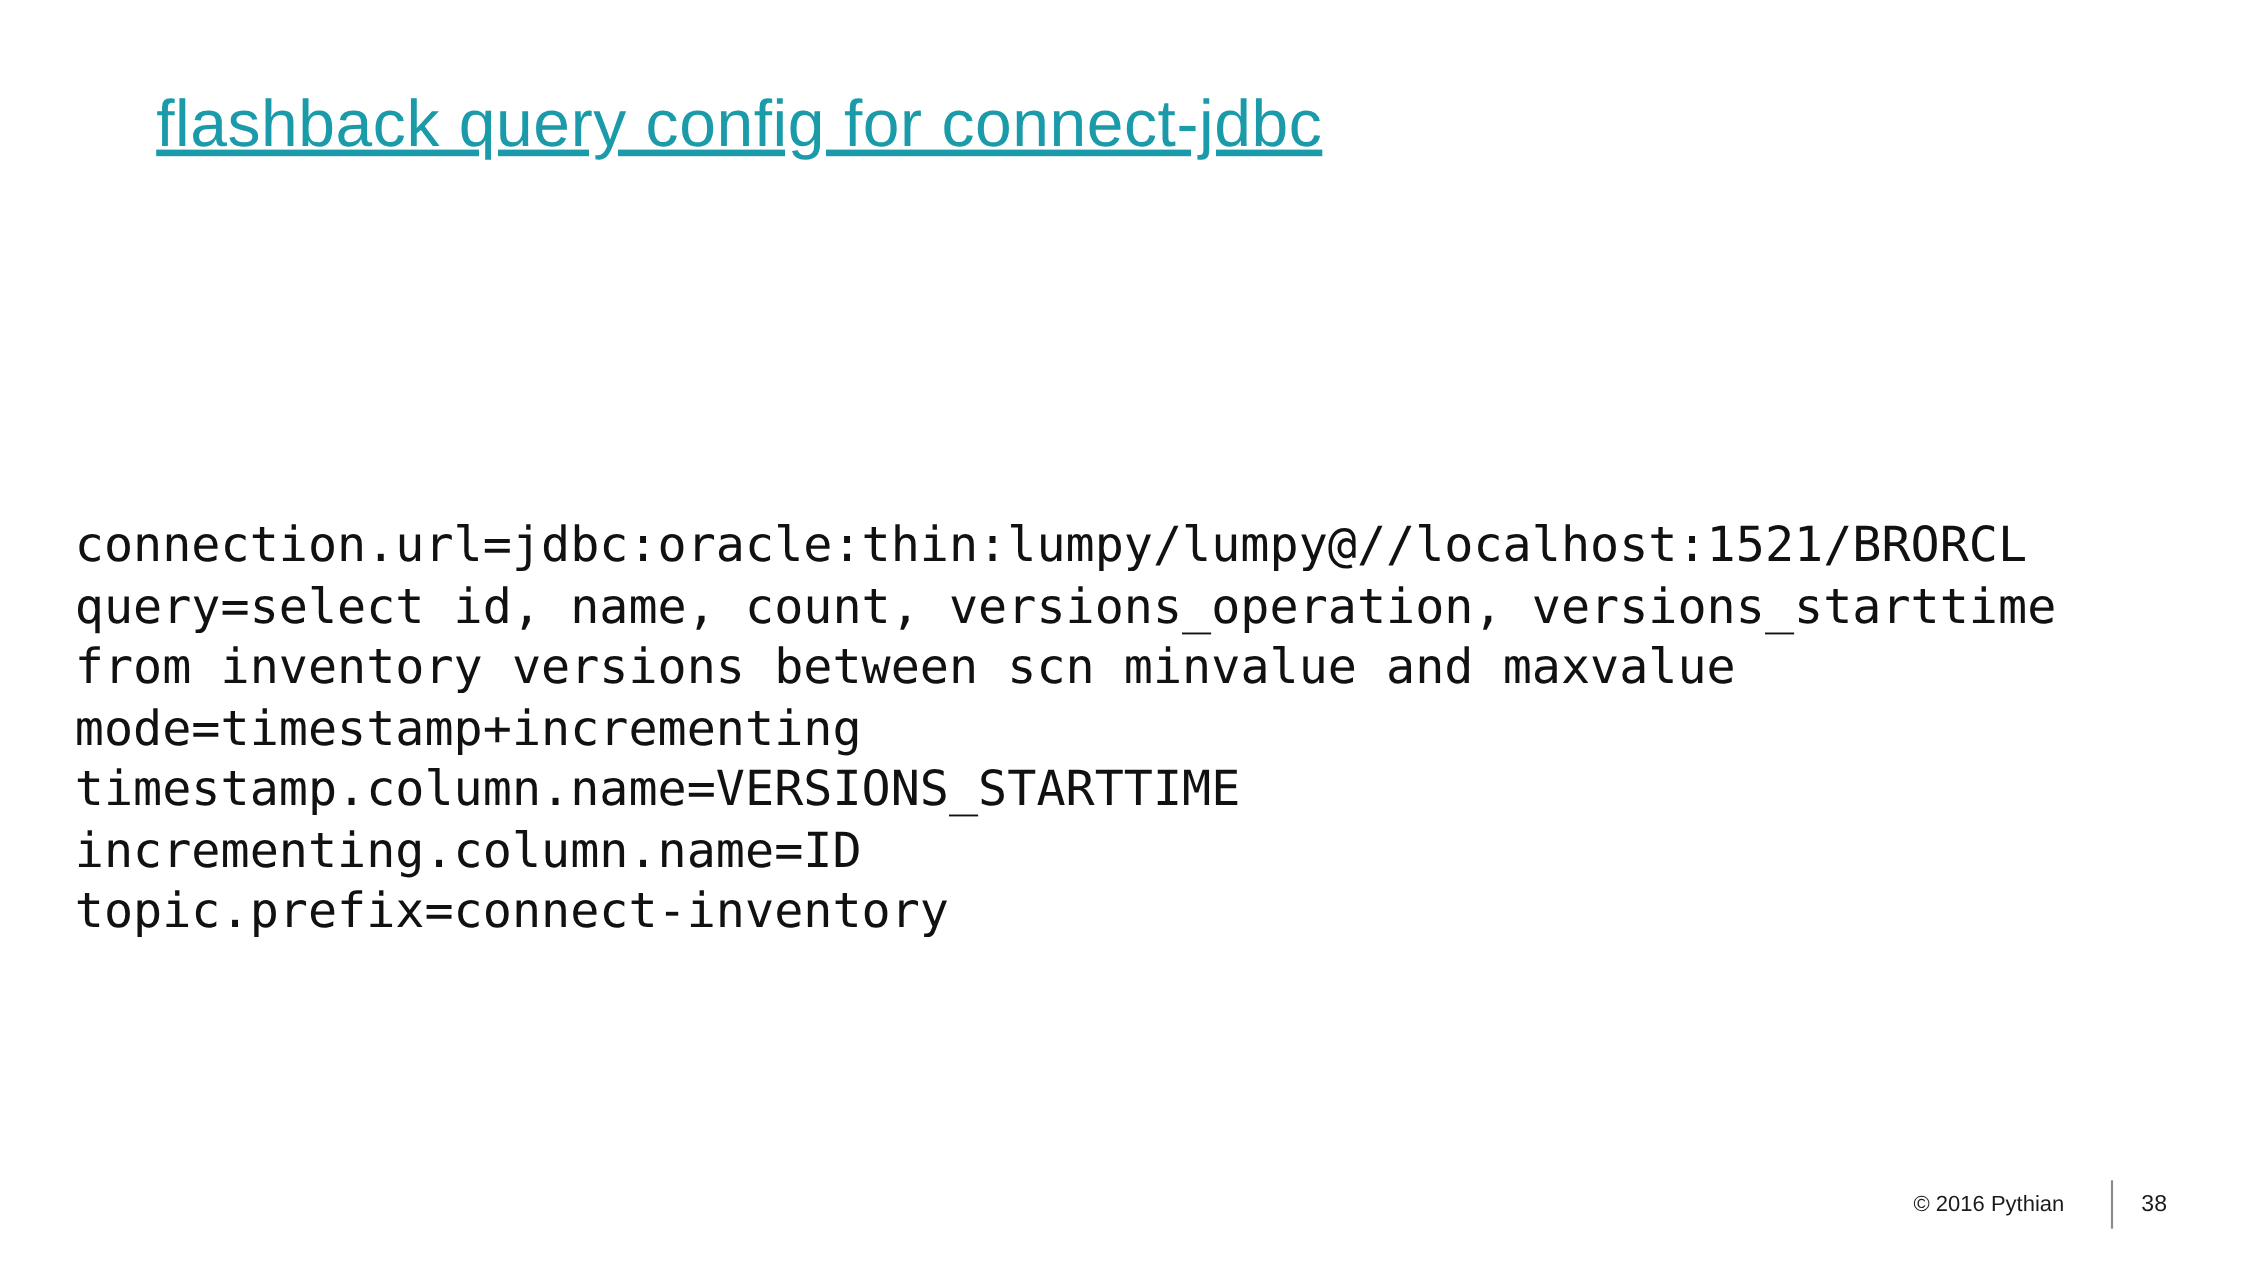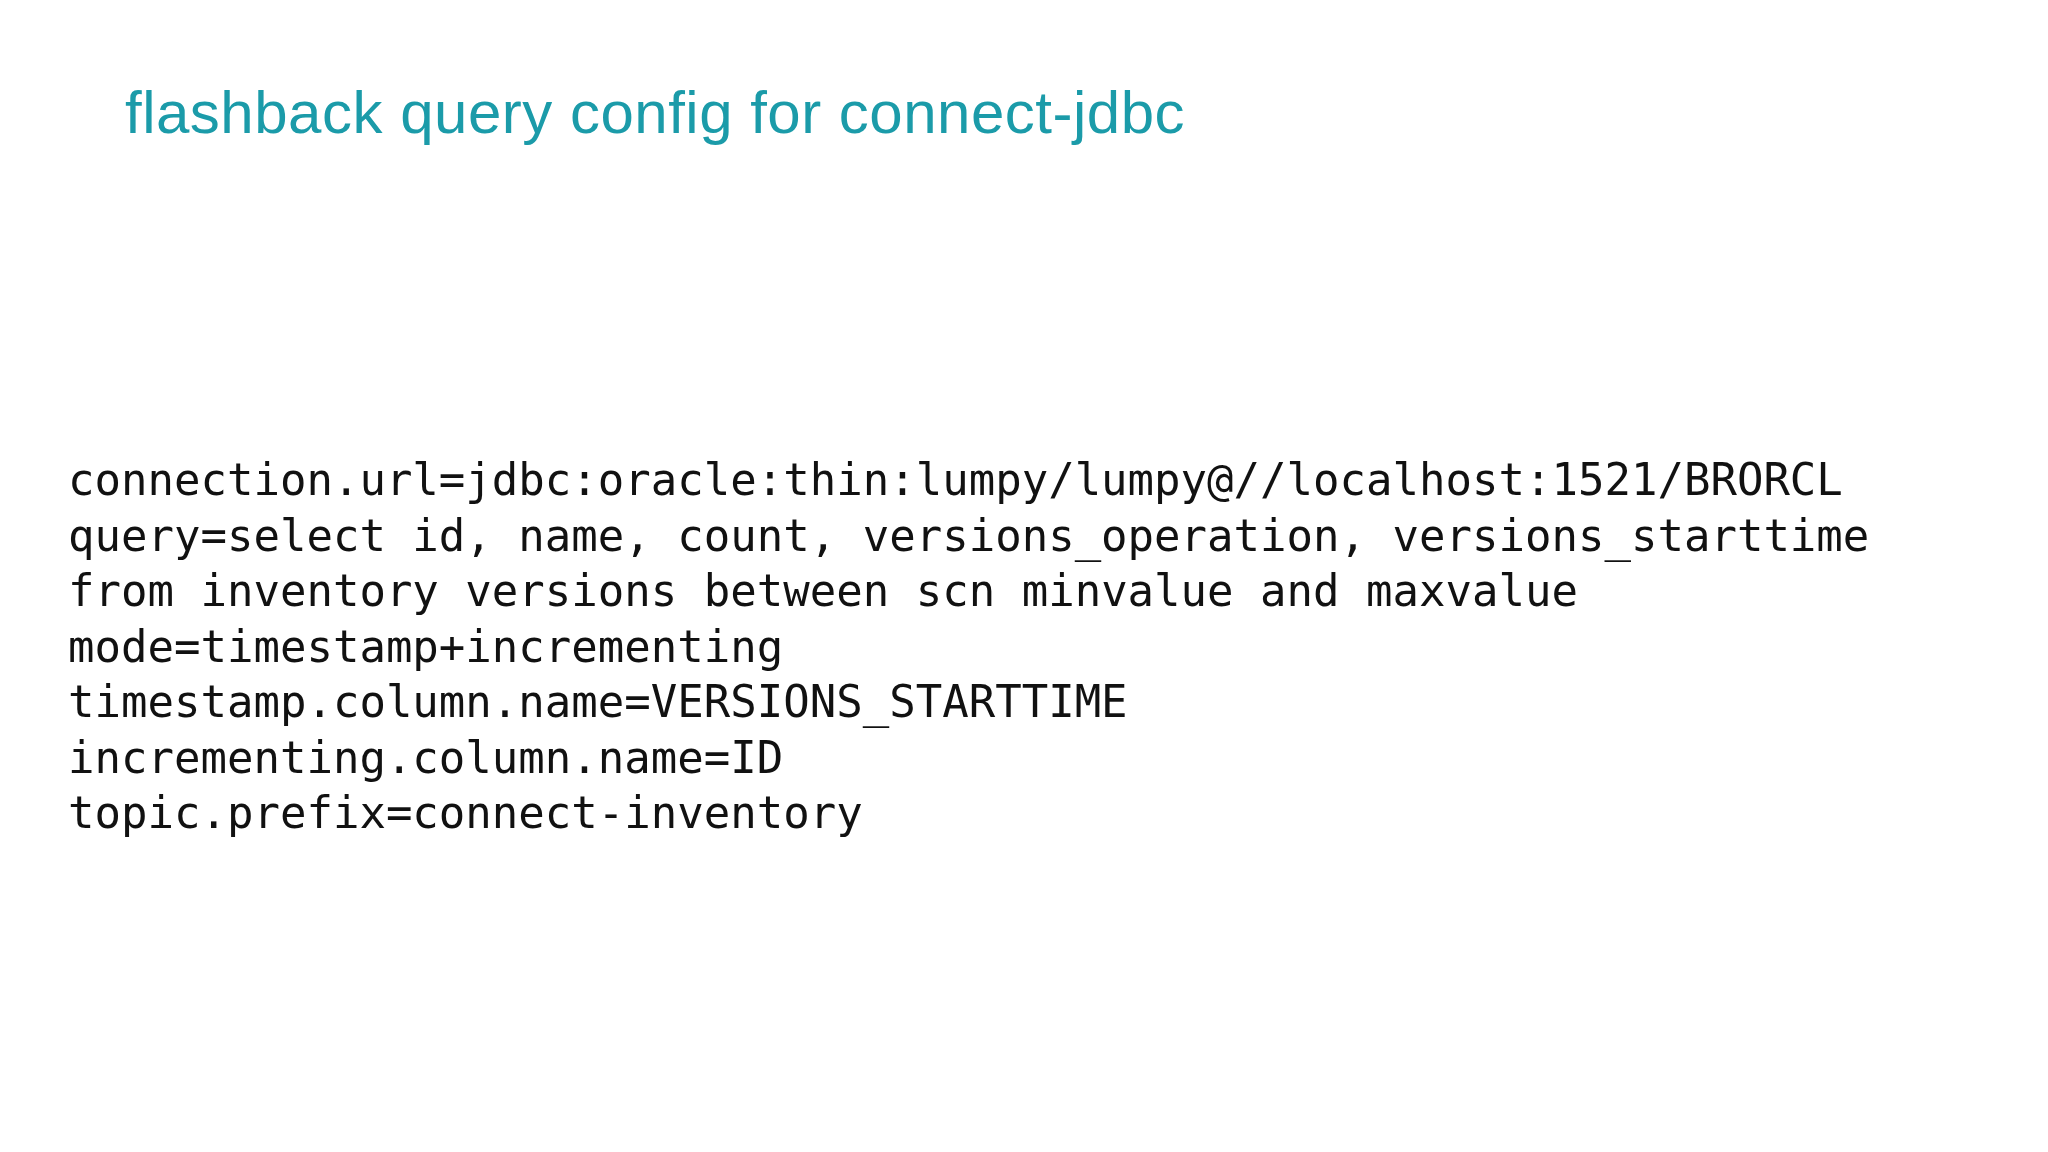--- a/index.html
+++ b/index.html
@@ -10,33 +10,34 @@
   .slide {
     position: relative;
     width: 2048px;
     height: 1152px;
     background: #ffffff;
     overflow: hidden;
     font-family: "Liberation Sans", sans-serif;
   }
   .title {
     position: absolute;
-    left: 125px;
+    left: 142px;
     top: 78px;
     margin: 0;
     font-family: "Liberation Sans", sans-serif;
     font-size: 60px;
     font-weight: 400;
     letter-spacing: 0.5px;
     color: #1b9ba9; 
+    text-decoration: underline;
   }
   .code {
     position: absolute;
     left: 68px;
-    top: 452px;
+    top: 468px;
     font-family: "DejaVu Sans Mono", monospace;
     font-size: 44px;
     line-height: 55.5px;
     color: #111111;
     white-space: pre;
   }
   .code-line { white-space: pre; }
   .code-line .bold { font-weight: 400; }
   .footer {
     position: absolute;
@@ -65,14 +66,19 @@
 </style>
 </head>
 <body>
 
 <div class="slide">
 
   <h1 class="title" style="color: rgb(27, 155, 169);">flashback query config for connect-jdbc</h1>
 
   <div class="code" id="code-block" style="color: rgb(17, 17, 17);"><div class="code-line"><span>connection.url=jdbc:oracle:thin:lumpy/lumpy@//localhost:1521/BRORCL</span></div><div class="code-line"><span>query=select id, name, count, versions_operation, versions_starttime</span></div><div class="code-line"><span>from inventory </span><span class="bold">versions between scn minvalue and maxvalue</span></div><div class="code-line"><span>mode=timestamp+incrementing</span></div><div class="code-line"><span>timestamp.column.name=VERSIONS_STARTTIME</span></div><div class="code-line"><span>incrementing.column.name=ID</span></div><div class="code-line"><span>topic.prefix=connect-inventory</span></div></div>
 
+  <div class="footer">
+    <span class="copyright">© 2016 Pythian</span>
+    <span class="footer-divider"></span>
+    <span class="page-number">38</span>
+  </div>
 
 </div>
 
 </body></html>

